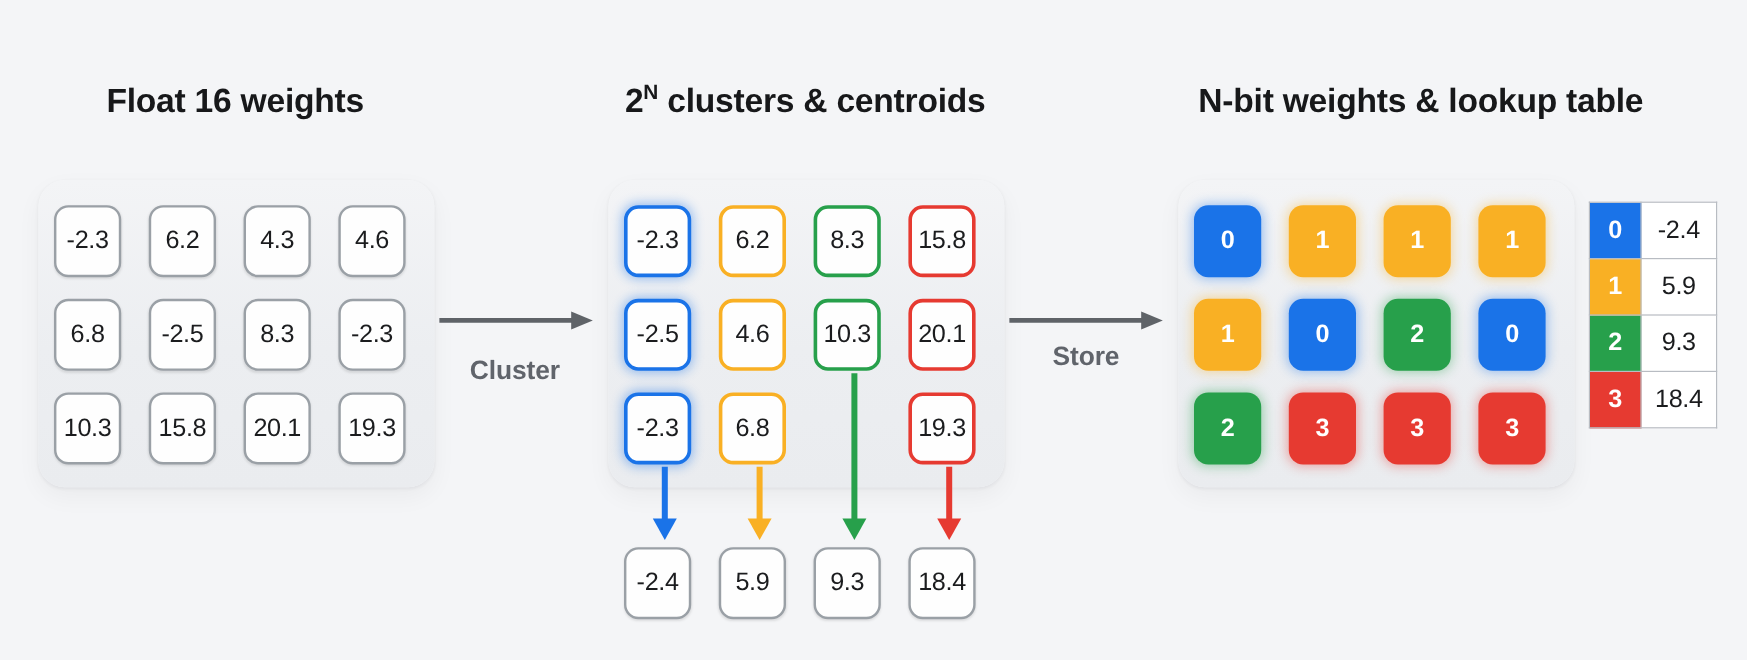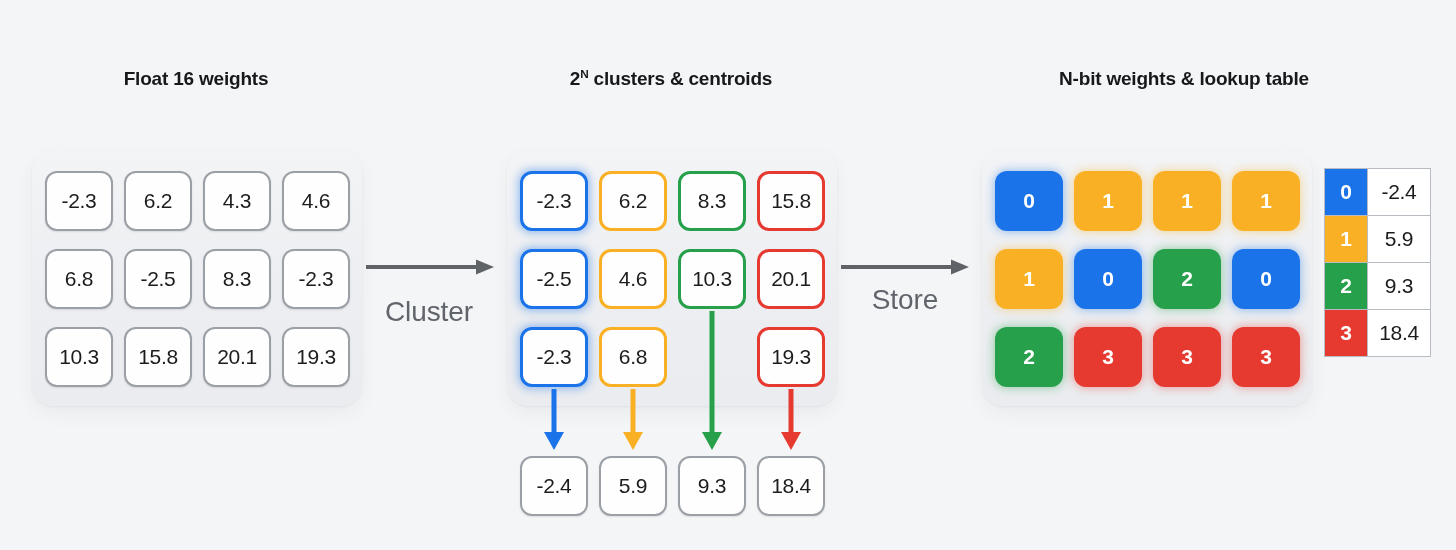--- a/index.html
+++ b/index.html
@@ -16,21 +16,21 @@
     overflow: hidden;
   }
   .stage {
     position: absolute;
     inset: 0;
   }
 
   
   .title {
     position: absolute;
-    font-size: 19px;
+    font-size: 28px;
     font-weight: 600;
     color: #17181a;
     letter-spacing: -0.2px;
     white-space: nowrap;
     text-align: center;
     transform: translateX(-50%);
   }
   .title sup {
     font-size: 0.62em;
     vertical-align: super;
@@ -60,21 +60,21 @@
     grid-template-columns: repeat(4, 68px);
     grid-template-rows: repeat(3, 60px);
     column-gap: 11px;
     row-gap: 18px;
   }
   #grid-1 { left: 45px;  top: 171px; }
   #grid-2 { left: 520px; top: 171px; }
   #grid-3 { left: 995px; top: 171px; }
 
   .cell {
-    width: 68px;
+    width: 56px;
     height: 60px;
     border-radius: 12px;
     display: flex;
     align-items: center;
     justify-content: center;
     font-size: 21px;
     color: #1b1c1e;
     letter-spacing: -0.3px;
     box-sizing: border-box;
     position: relative;
@@ -124,25 +124,26 @@
   .c-yellow { --c: #f9b024; --glow: rgba(249,176,36,0.42); }
   .c-green  { --c: #27a04b; --glow: rgba(39,160,75,0.42); }
   .c-red    { --c: #e63a31; --glow: rgba(230,58,49,0.42); }
 
   
   .flow-arrow { position: absolute; }
   #flow-1 { left: 366px; top: 258px; }
   #flow-2 { left: 841px; top: 258px; }
   .flow-label {
     position: absolute;
-    font-size: 28px;
+    font-size: 22px;
     color: #60646b;
     letter-spacing: -0.1px;
     white-space: nowrap;
     transform: translateX(-50%);
+    font-weight: bold;
   }
   #flow-label-1 { left: 429px; top: 296px; }
   #flow-label-2 { left: 905px; top: 284px; }
 
   
   #connectors {
     position: absolute;
     left: 507px;
     top: 150px;
     width: 340px;

